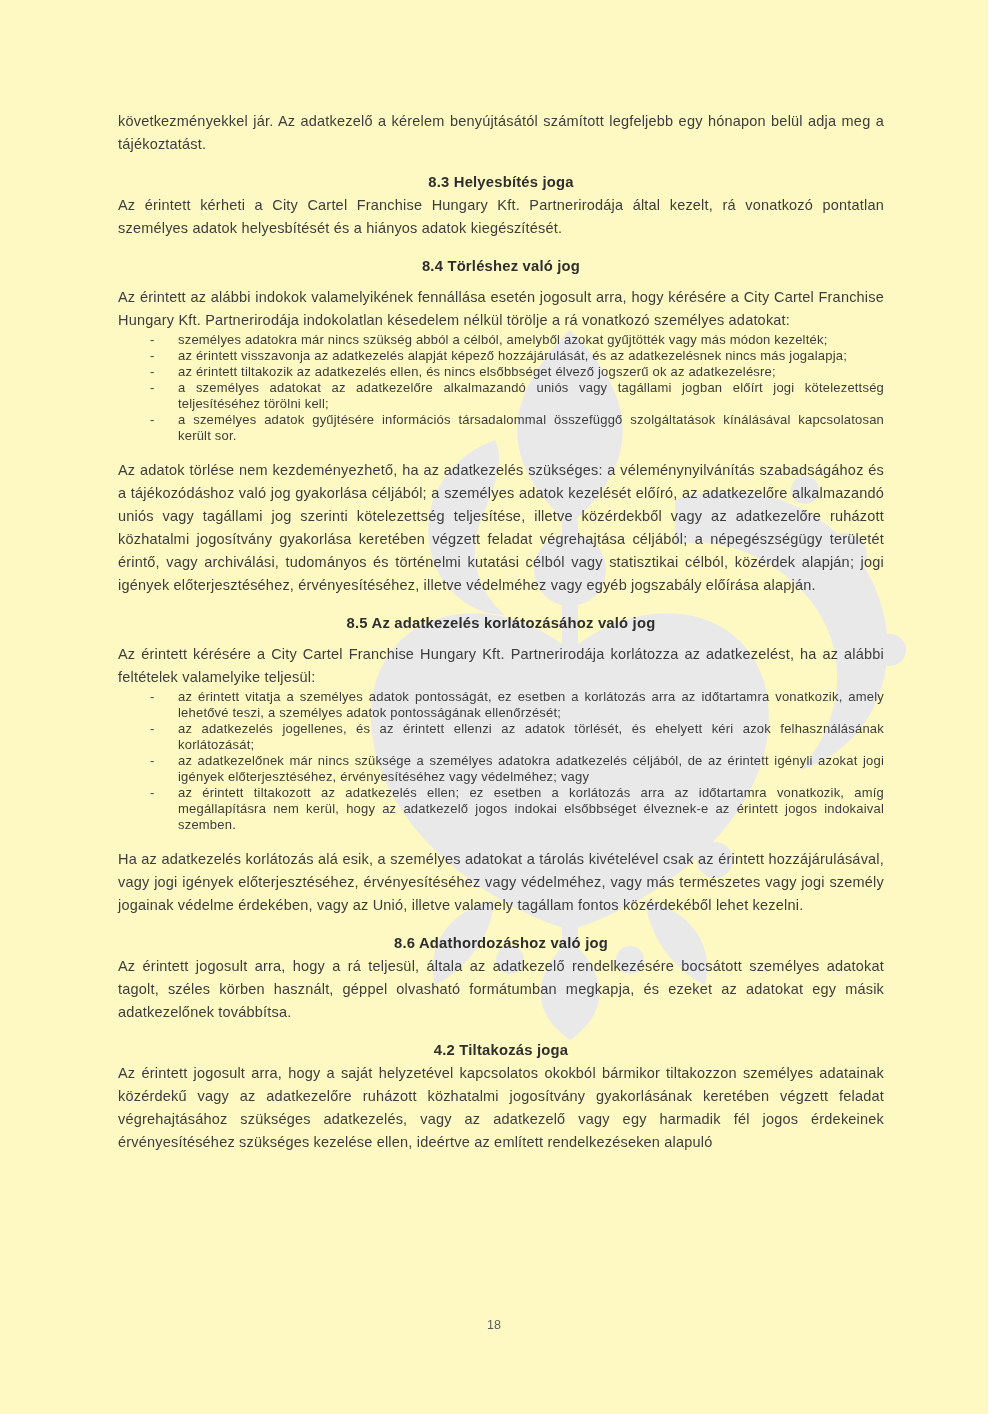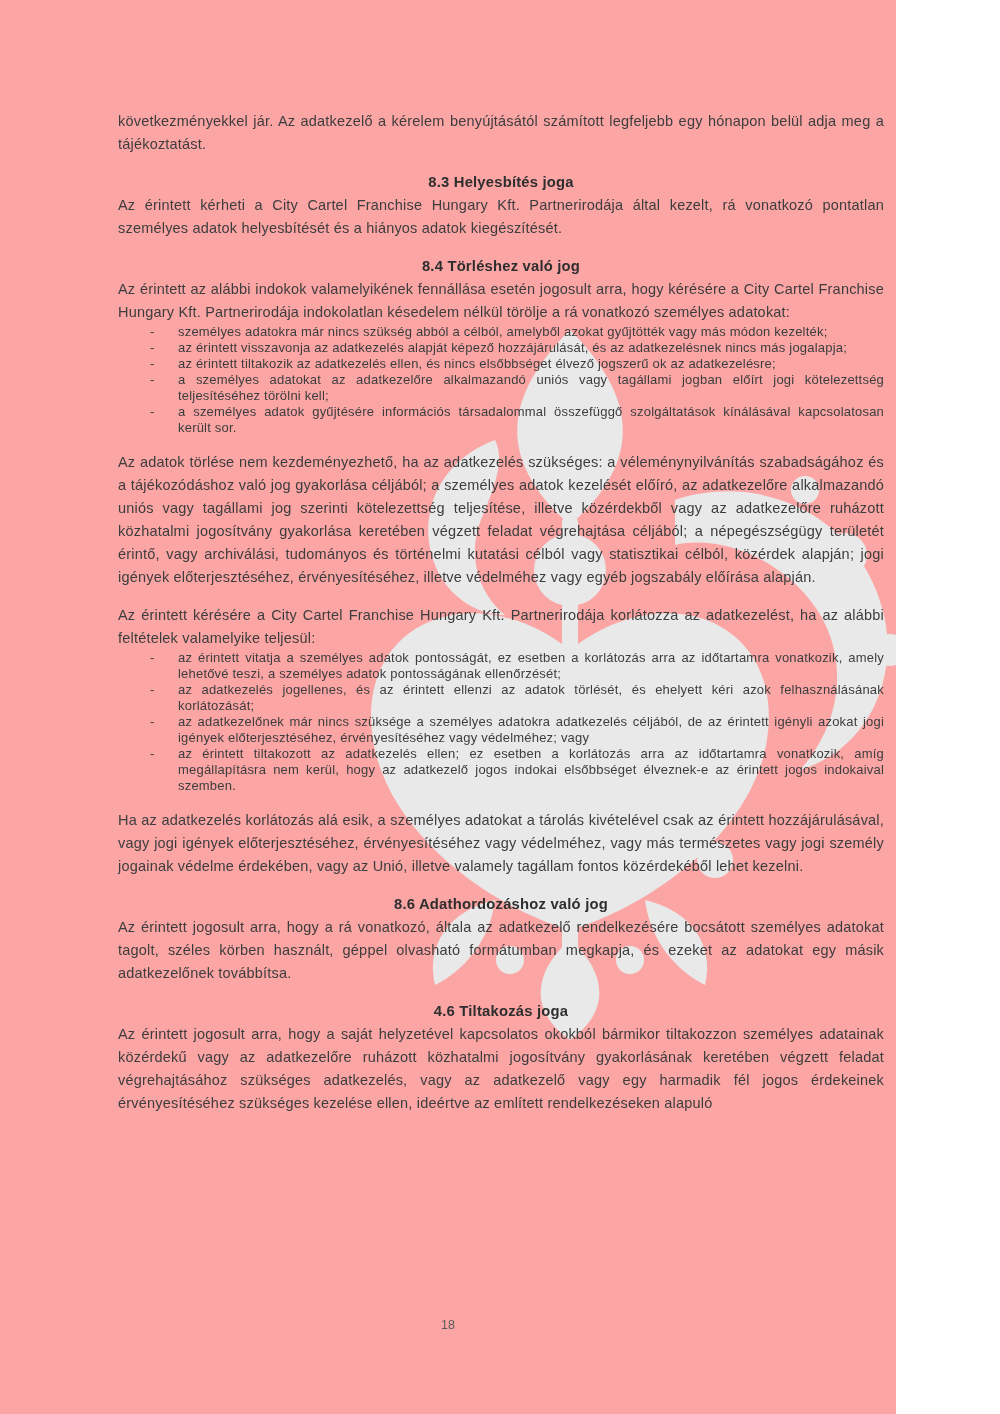--- a/index.html
+++ b/index.html
@@ -4,22 +4,22 @@
 <style>
   html,body{margin:0;padding:0;}
   body{
     width:1000px;height:1414px;
     background:#ffffff;
     font-family:"Liberation Sans", sans-serif;
     -webkit-font-smoothing:antialiased;
   }
   .page{
     position:relative;
-    width:896px;height:1414px;
-    background:#fca5a5;
+    width:988px;height:1414px;
+    background:#fef9c3;
     overflow:hidden;
   }
   
   .watermark{
     position:absolute;
     left:345px;top:320px;
     width:600px;height:740px;
     z-index:0;
     pointer-events:none;
   }
@@ -30,21 +30,21 @@
     z-index:1;
     color:#3d3d3d;
   }
   p.body{
     font-size:14.5px;
     line-height:23px;
     text-align:justify;
     letter-spacing:0.2px;
     margin:0 0 15px 0;
   }
-  p.tight{margin-bottom:0;}
+  p.tight{margin-bottom:0;margin-top:8px;}
   p.last{margin-bottom:9px;}
   h2.sec{
     font-size:14.8px;
     line-height:23px;
     font-weight:700;
     color:#2e2e2e;
     letter-spacing:0.2px;
     margin:0;
     text-align:center;
   }
@@ -121,32 +121,33 @@
     <p class="body tight">Az érintett az alábbi indokok valamelyikének fennállása esetén jogosult arra, hogy kérésére a City Cartel Franchise Hungary Kft. Partnerirodája indokolatlan késedelem nélkül törölje a rá vonatkozó személyes adatokat:</p>
     <ul class="dash">
       <li>személyes adatokra  már nincs szükség abból  a célból, amelyből  azokat gyűjtötték  vagy más módon kezelték;</li>
       <li>az érintett visszavonja az adatkezelés alapját képező hozzájárulását, és az adatkezelésnek nincs más jogalapja;</li>
       <li>az érintett tiltakozik az adatkezelés ellen, és nincs elsőbbséget élvező jogszerű ok az adatkezelésre;</li>
       <li>a személyes adatokat az adatkezelőre alkalmazandó uniós vagy tagállami jogban előírt jogi kötelezettség teljesítéséhez törölni kell;</li>
       <li>a személyes adatok gyűjtésére információs társadalommal összefüggő szolgáltatások kínálásával kapcsolatosan került sor.</li>
     </ul>
     <p class="body">Az adatok törlése nem kezdeményezhető, ha az adatkezelés szükséges: a véleménynyilvánítás szabadságához és a tájékozódáshoz való jog gyakorlása céljából; a személyes adatok kezelését előíró, az adatkezelőre alkalmazandó uniós vagy tagállami jog szerinti kötelezettség teljesítése, illetve közérdekből vagy az adatkezelőre ruházott közhatalmi jogosítvány gyakorlása keretében végzett feladat végrehajtása céljából; a népegészségügy területét érintő, vagy archiválási, tudományos és történelmi kutatási célból vagy statisztikai célból, közérdek alapján;  jogi igények előterjesztéséhez, érvényesítéséhez, illetve védelméhez vagy egyéb jogszabály előírása alapján.</p>
 
+    <h2 class="sec">8.5  Az adatkezelés korlátozásához való jog</h2>
     <p class="body tight">Az érintett kérésére a City Cartel Franchise Hungary Kft. Partnerirodája korlátozza az adatkezelést, ha az alábbi feltételek valamelyike teljesül:</p>
     <ul class="dash">
       <li>az érintett vitatja a személyes adatok pontosságát, ez esetben a korlátozás arra az időtartamra vonatkozik, amely lehetővé teszi, a személyes adatok pontosságának ellenőrzését;</li>
       <li>az adatkezelés jogellenes, és az érintett ellenzi az adatok törlését, és ehelyett kéri azok felhasználásának korlátozását;</li>
       <li>az adatkezelőnek már nincs szüksége a személyes adatokra adatkezelés céljából, de az érintett igényli azokat jogi igények előterjesztéséhez, érvényesítéséhez vagy védelméhez; vagy</li>
       <li>az érintett tiltakozott az adatkezelés ellen; ez esetben a korlátozás arra az időtartamra vonatkozik, amíg megállapításra nem kerül, hogy az adatkezelő jogos indokai elsőbbséget élveznek-e az érintett jogos indokaival szemben.</li>
     </ul>
     <p class="body">Ha az adatkezelés korlátozás alá esik, a személyes adatokat a tárolás kivételével csak az érintett hozzájárulásával, vagy jogi igények előterjesztéséhez, érvényesítéséhez vagy védelméhez, vagy más természetes vagy jogi személy jogainak védelme érdekében, vagy az Unió, illetve valamely tagállam fontos közérdekéből lehet kezelni.</p>
 
     <h2 class="sec">8.6 Adathordozáshoz való jog</h2>
-    <p class="body">Az érintett jogosult arra, hogy a rá vonatkozó, általa az adatkezelő rendelkezésére bocsátott személyes adatokat tagolt, széles körben használt, géppel olvasható formátumban megkapja, és ezeket az adatokat egy másik adatkezelőnek továbbítsa.</p>
+    <p class="body">Az érintett jogosult arra, hogy a rá teljesül, általa az adatkezelő rendelkezésére bocsátott személyes adatokat tagolt, széles körben használt, géppel olvasható formátumban megkapja, és ezeket az adatokat egy másik adatkezelőnek továbbítsa.</p>
 
-    <h2 class="sec">4.6 Tiltakozás joga</h2>
+    <h2 class="sec">4.2 Tiltakozás joga</h2>
     <p class="body last">Az érintett jogosult arra, hogy a saját helyzetével kapcsolatos okokból bármikor tiltakozzon személyes adatainak közérdekű vagy az adatkezelőre ruházott közhatalmi jogosítvány gyakorlásának keretében végzett feladat végrehajtásához szükséges adatkezelés, vagy az adatkezelő vagy egy harmadik fél jogos érdekeinek érvényesítéséhez szükséges kezelése ellen, ideértve az említett rendelkezéseken alapuló</p>
 
   </div>
 
   <div class="pagenum">18</div>
 
 </div>
 
 </body></html>

